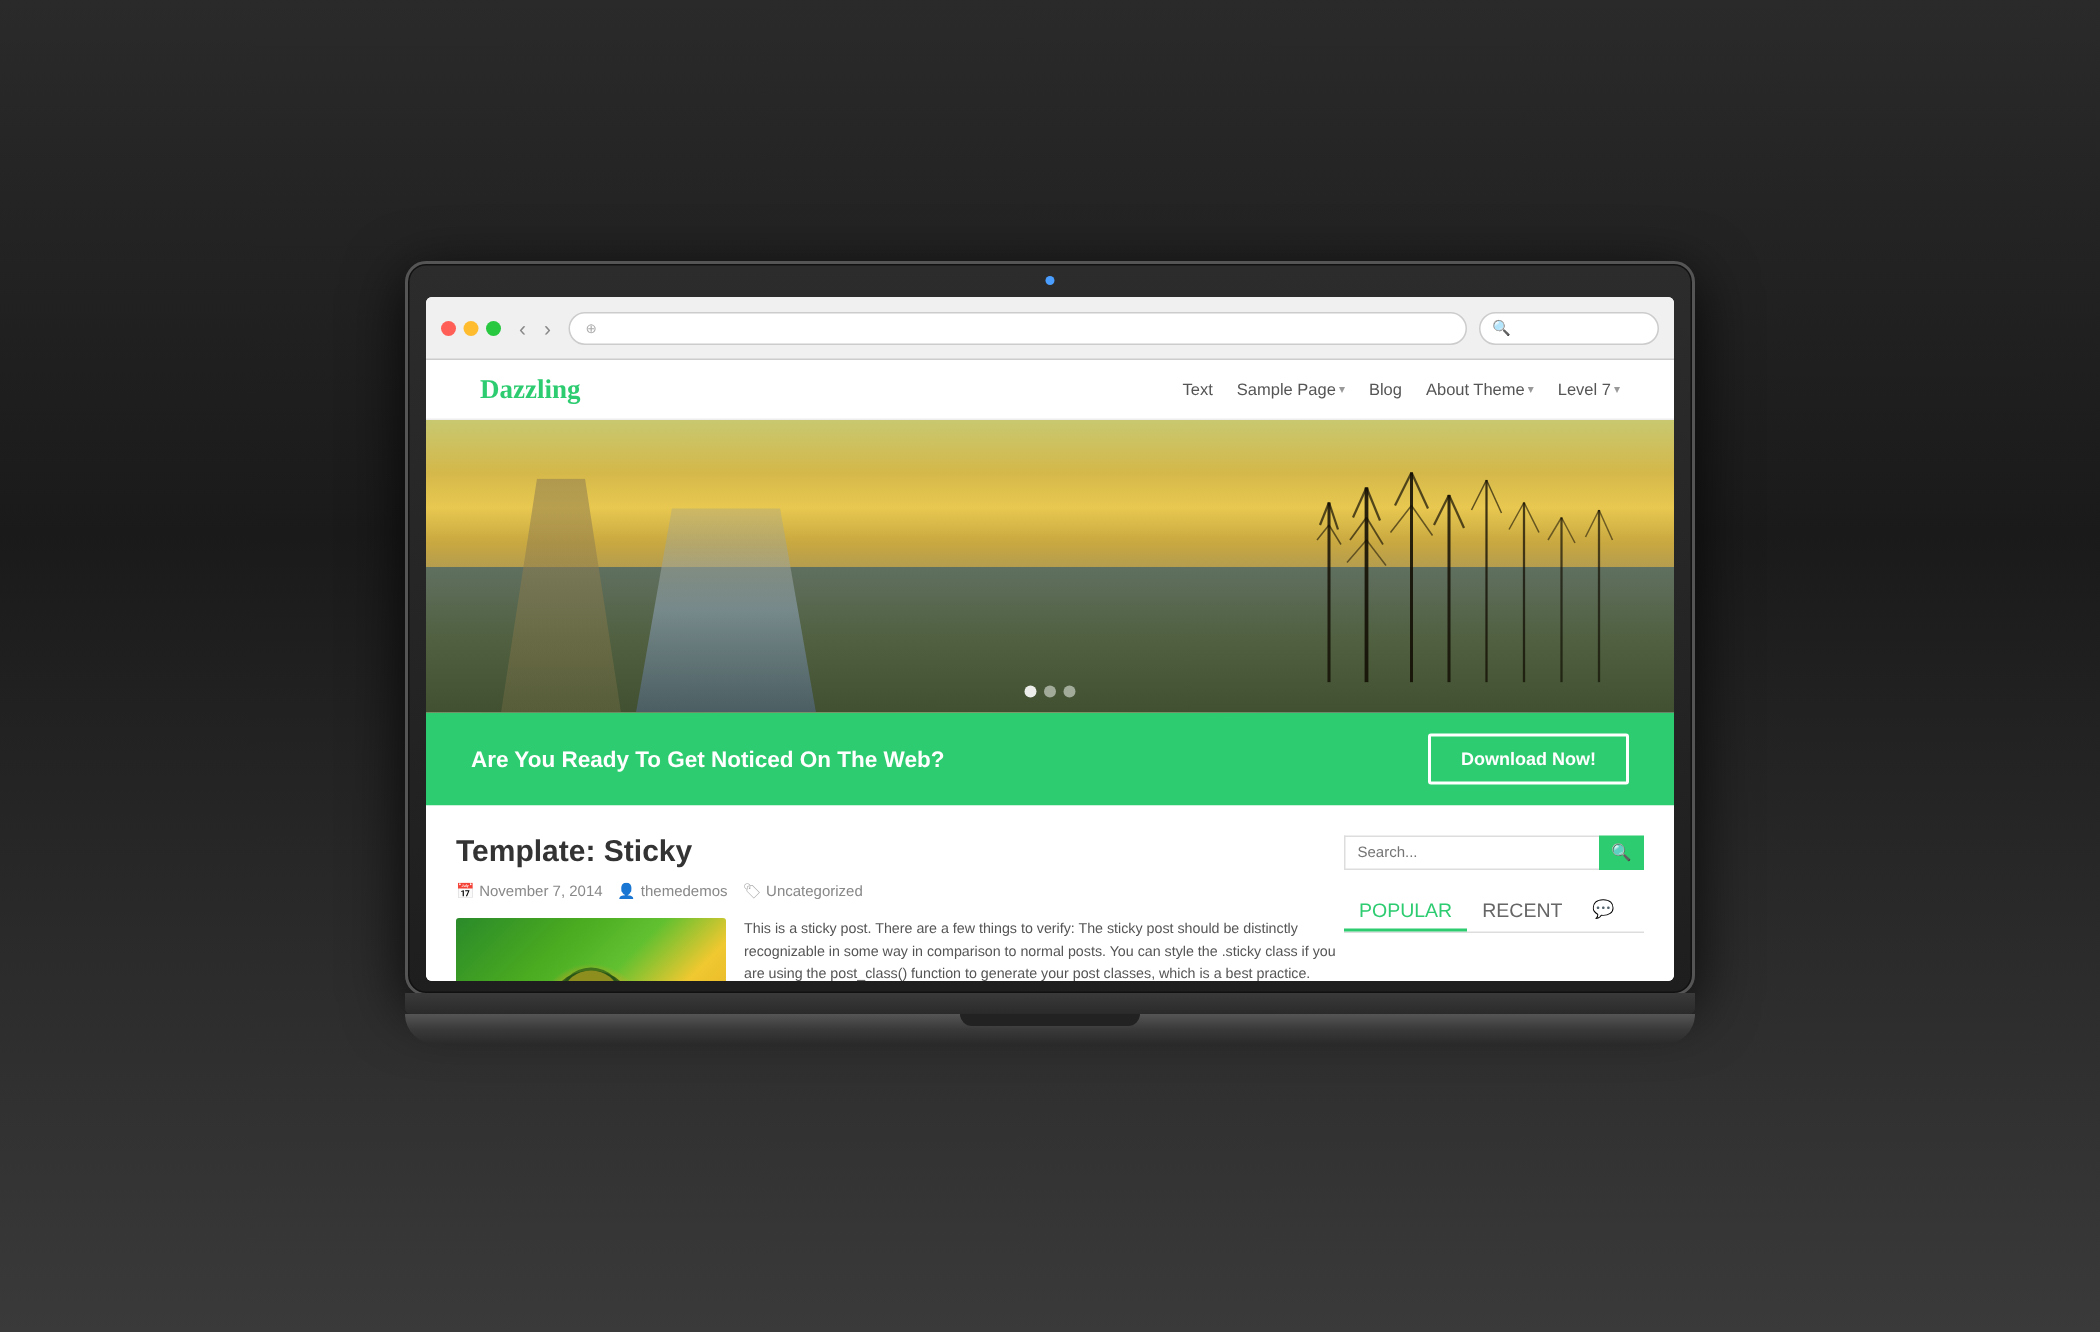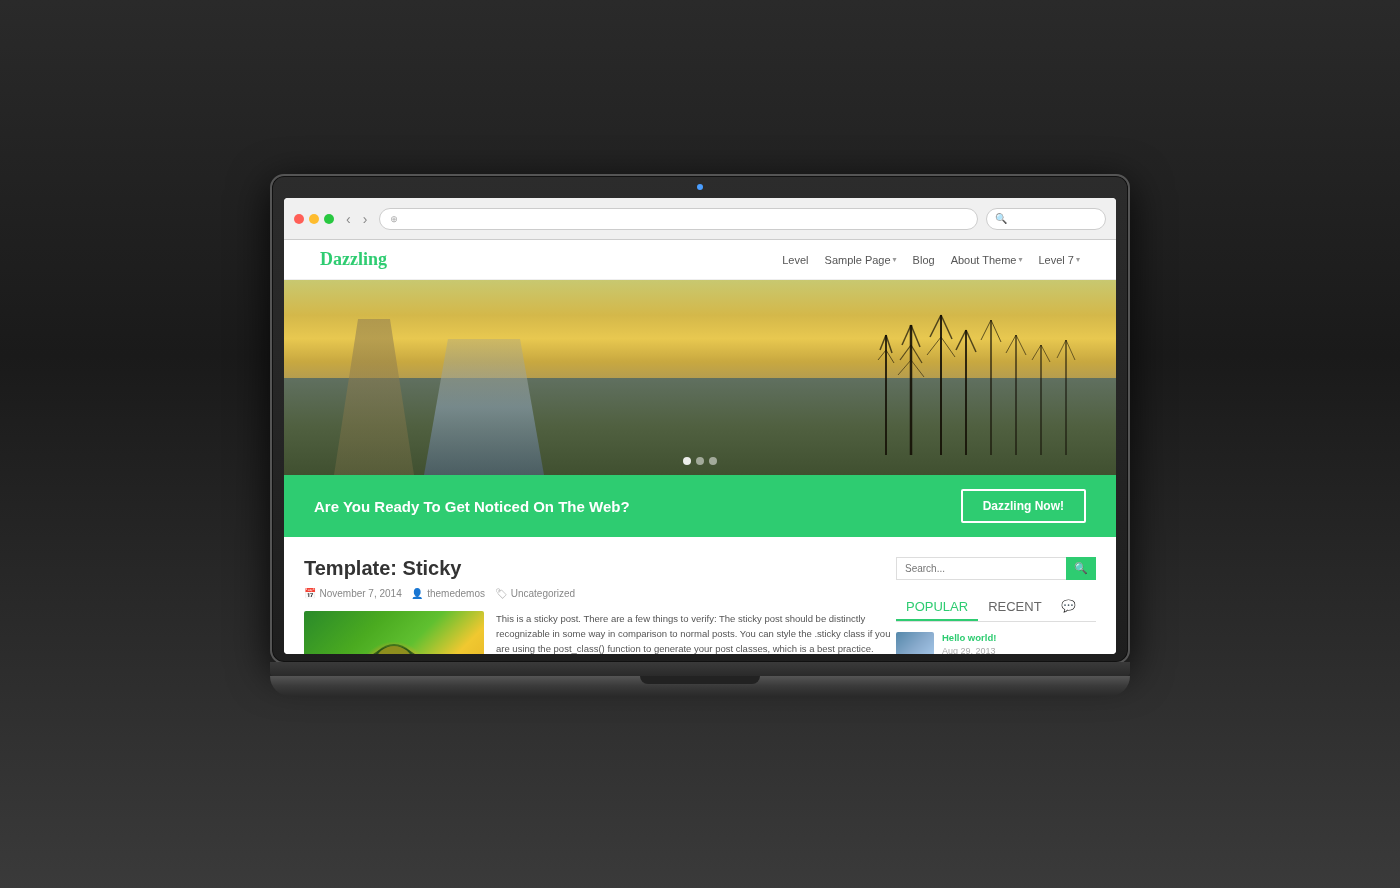--- a/index.html
+++ b/index.html
@@ -531,21 +531,21 @@
         <div class="browser-search-bar">
           <span style="color:#aaa; font-size:10px;">🔍</span>
         </div>
       </div>
 
       <div class="website">
 
         <nav class="site-nav">
           <div class="site-logo">Dazzling</div>
           <div class="nav-links">
-            <span>Level</span>
+            <span>Text</span>
             <span>
               <span>Sample Page</span>
               <span class="nav-chevron">▾</span>
             </span>
             <span>Blog</span>
             <span>
               <span>About Theme</span>
               <span class="nav-chevron">▾</span>
             </span>
             <span>
@@ -614,21 +614,21 @@
 
           <div class="slider-dots">
             <div class="slider-dot active"></div>
             <div class="slider-dot"></div>
             <div class="slider-dot"></div>
           </div>
         </div>
 
         <div class="cta-banner">
           <span class="cta-text">Are You Ready To Get Noticed On The Web?</span>
-          <button class="cta-button">Dazzling Now!</button>
+          <button class="cta-button">Download Now!</button>
         </div>
 
         <div class="main-content">
 
           <div class="blog-area">
             <h2 class="post-title">Template: Sticky</h2>
             <div class="post-meta">
               <span class="post-meta-item">
                 <span class="post-meta-icon">📅</span>
                 <span>November 7, 2014</span>
@@ -664,27 +664,20 @@
                 <span style="font-size:11px;">🔍</span>
               </button>
             </div>
 
             <div class="sidebar-tabs">
               <div class="sidebar-tab active">POPULAR</div>
               <div class="sidebar-tab">RECENT</div>
               <div class="sidebar-tab sidebar-tab-icon">💬</div>
             </div>
 
-            <div class="sidebar-post">
-              <div class="sidebar-thumb sidebar-thumb-1"></div>
-              <div class="sidebar-post-info">
-                <div class="sidebar-post-title">Hello world!</div>
-                <div class="sidebar-post-date">Aug 29, 2013</div>
-              </div>
-            </div>
 
           </div>
         </div>
 
       </div>
     </div>
   </div>
 
   <div class="laptop-base">
     <div class="laptop-base-top"></div>

